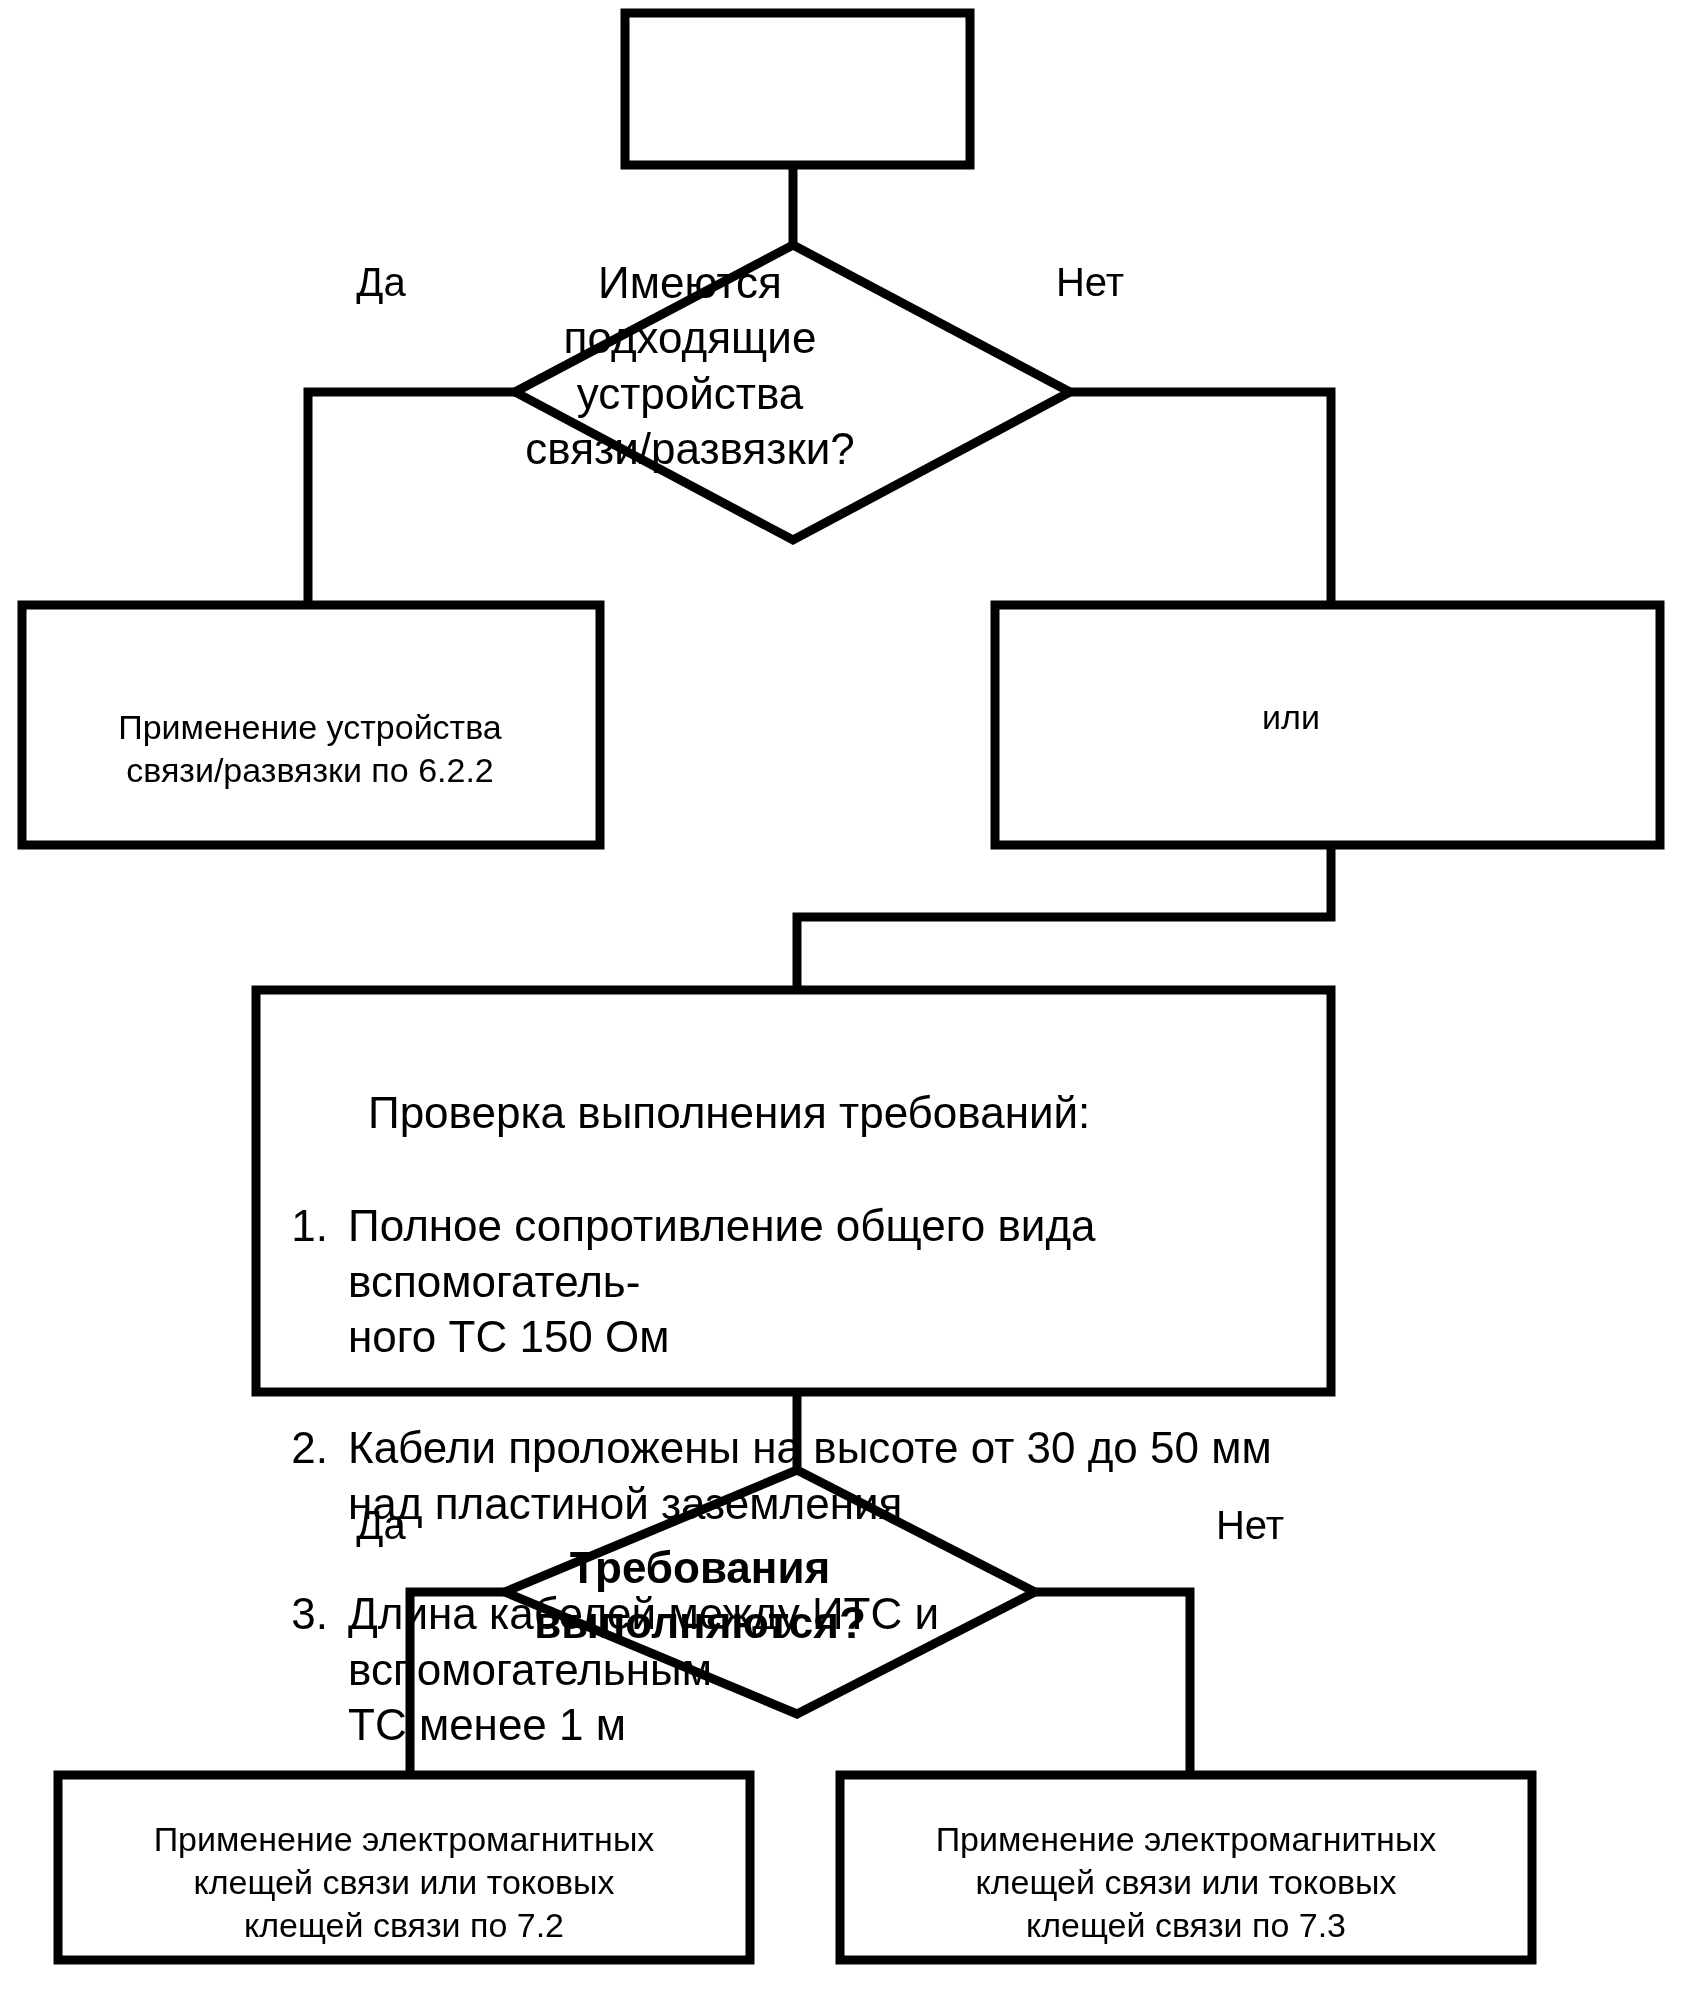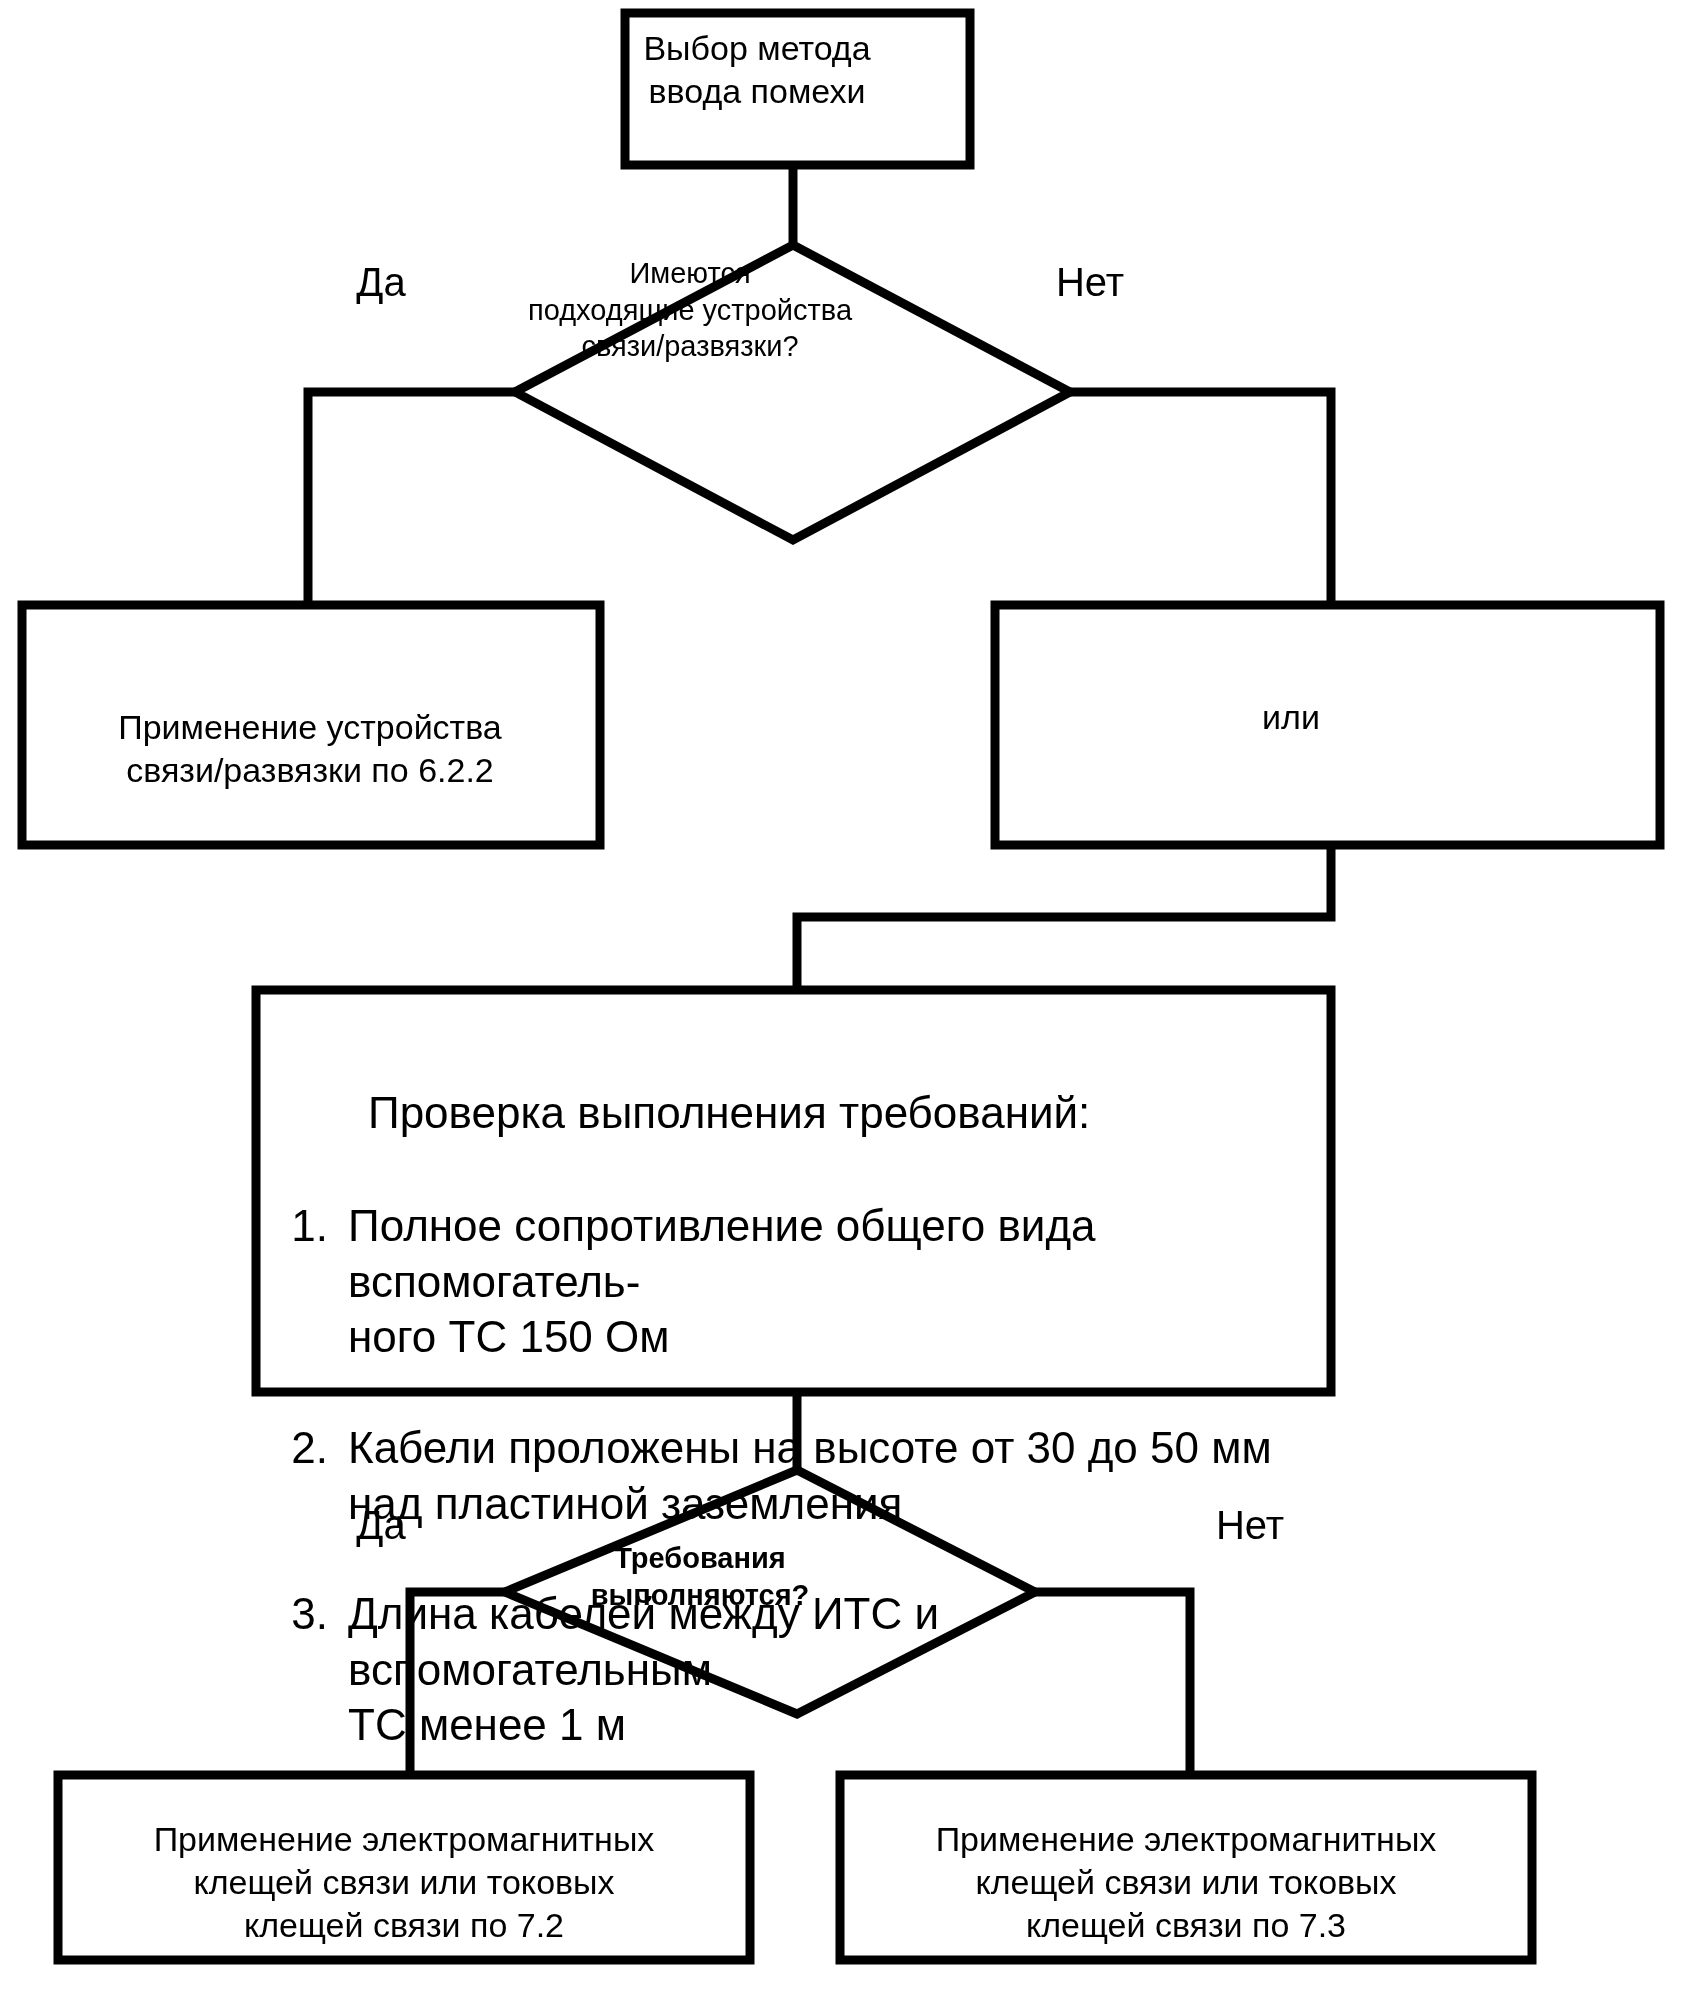--- a/index.html
+++ b/index.html
@@ -52,21 +52,21 @@
     font-family: "Liberation Sans", sans-serif;
     line-height: 1.26;
     white-space: pre-line;
   }
   .box-text {
     text-align: center;
     font-size: 34px;
   }
   .diamond-text {
     text-align: center;
-    font-size: 29px;
+    font-size: 44px;
   }
   .branch-label {
     font-size: 40px;
     text-align: center;
   }
   
   #start-text {
     left: 608px; top: 27px; width: 298px;
   }
   
@@ -163,22 +163,20 @@
     <polygon class="node-shape" points="797,1470 1035,1592 797,1714 505,1592"></polygon>
 
     <rect class="node-shape" x="58" y="1775" width="692" height="185"></rect>
 
     <rect class="node-shape" x="840" y="1775" width="692" height="185"></rect>
 
   </svg>
 
   <div class="text-layer">
 
-    <div class="txt box-text" id="start-text">Выбор метода
-ввода помехи</div>
 
     <div class="txt diamond-text" id="decision1-text">Имеются
 подходящие устройства
 связи/развязки?</div>
 
     <div class="txt branch-label" id="d1-yes">Да</div>
 
     <div class="txt branch-label" id="d1-no">Нет</div>
 
     <div class="txt box-text" id="left-box-text">Применение устройства

